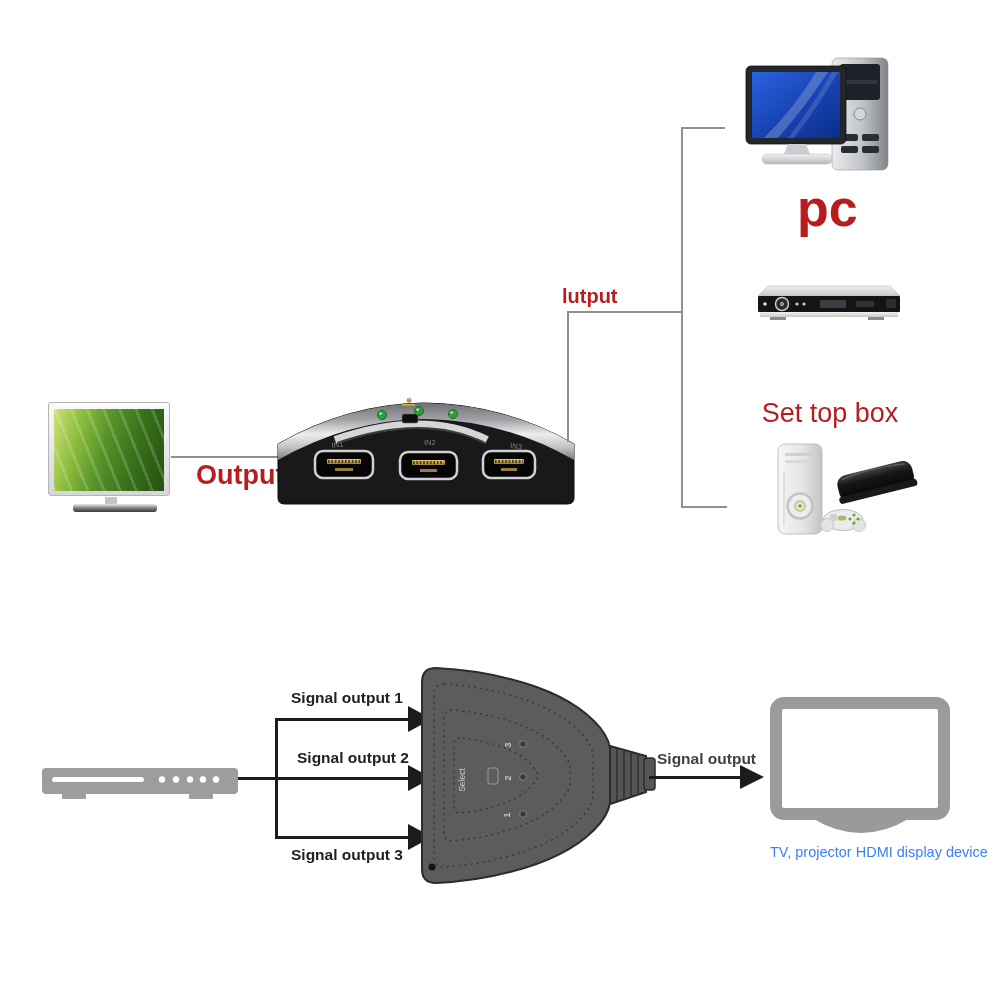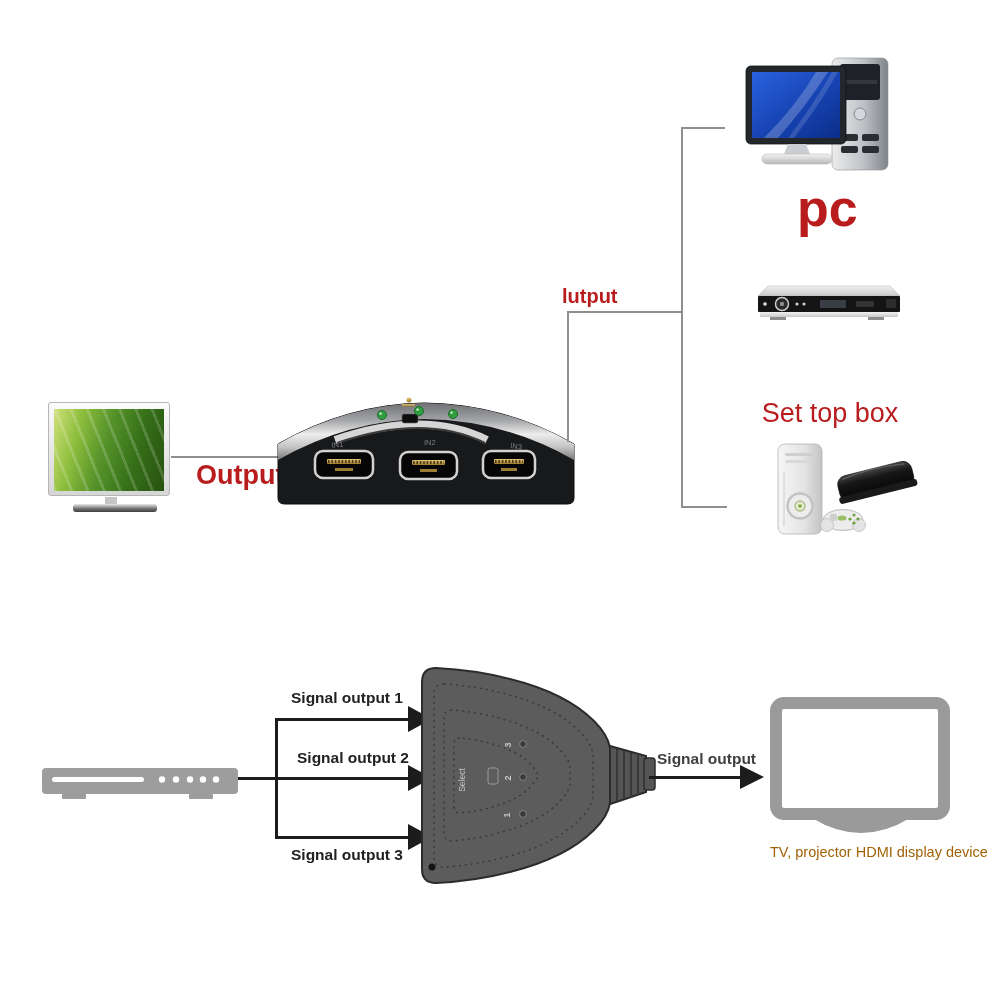--- a/index.html
+++ b/index.html
@@ -256,15 +256,15 @@
   </svg>
 
   <div class="label bold" style="left:657px;top:751px;font-size:15.5px;color:#404040;">Signal output</div>
   <div class="bline" style="left:649px;top:776px;width:93px;height:3px;"></div>
   <div class="ah-r" style="left:740px;top:765px;border-top-width:12px;border-bottom-width:12px;"></div>
 
   <div class="tvo"></div>
   <svg class="abs" style="left:812px;top:818px;" width="98" height="18" viewBox="0 0 98 18">
     <path d="M0,0 Q49,30 98,0 Z" fill="#9a9a9a"></path>
   </svg>
-  <div class="label" style="left:770px;top:845px;width:206px;font-size:14.5px;font-weight:500;color:#a16207;">TV, projector HDMI display device</div>
+  <div class="label" style="left:770px;top:845px;width:206px;font-size:14.5px;font-weight:500;color:#3b82f6;">TV, projector HDMI display device</div>
 
 </div>
 
 </body></html>

